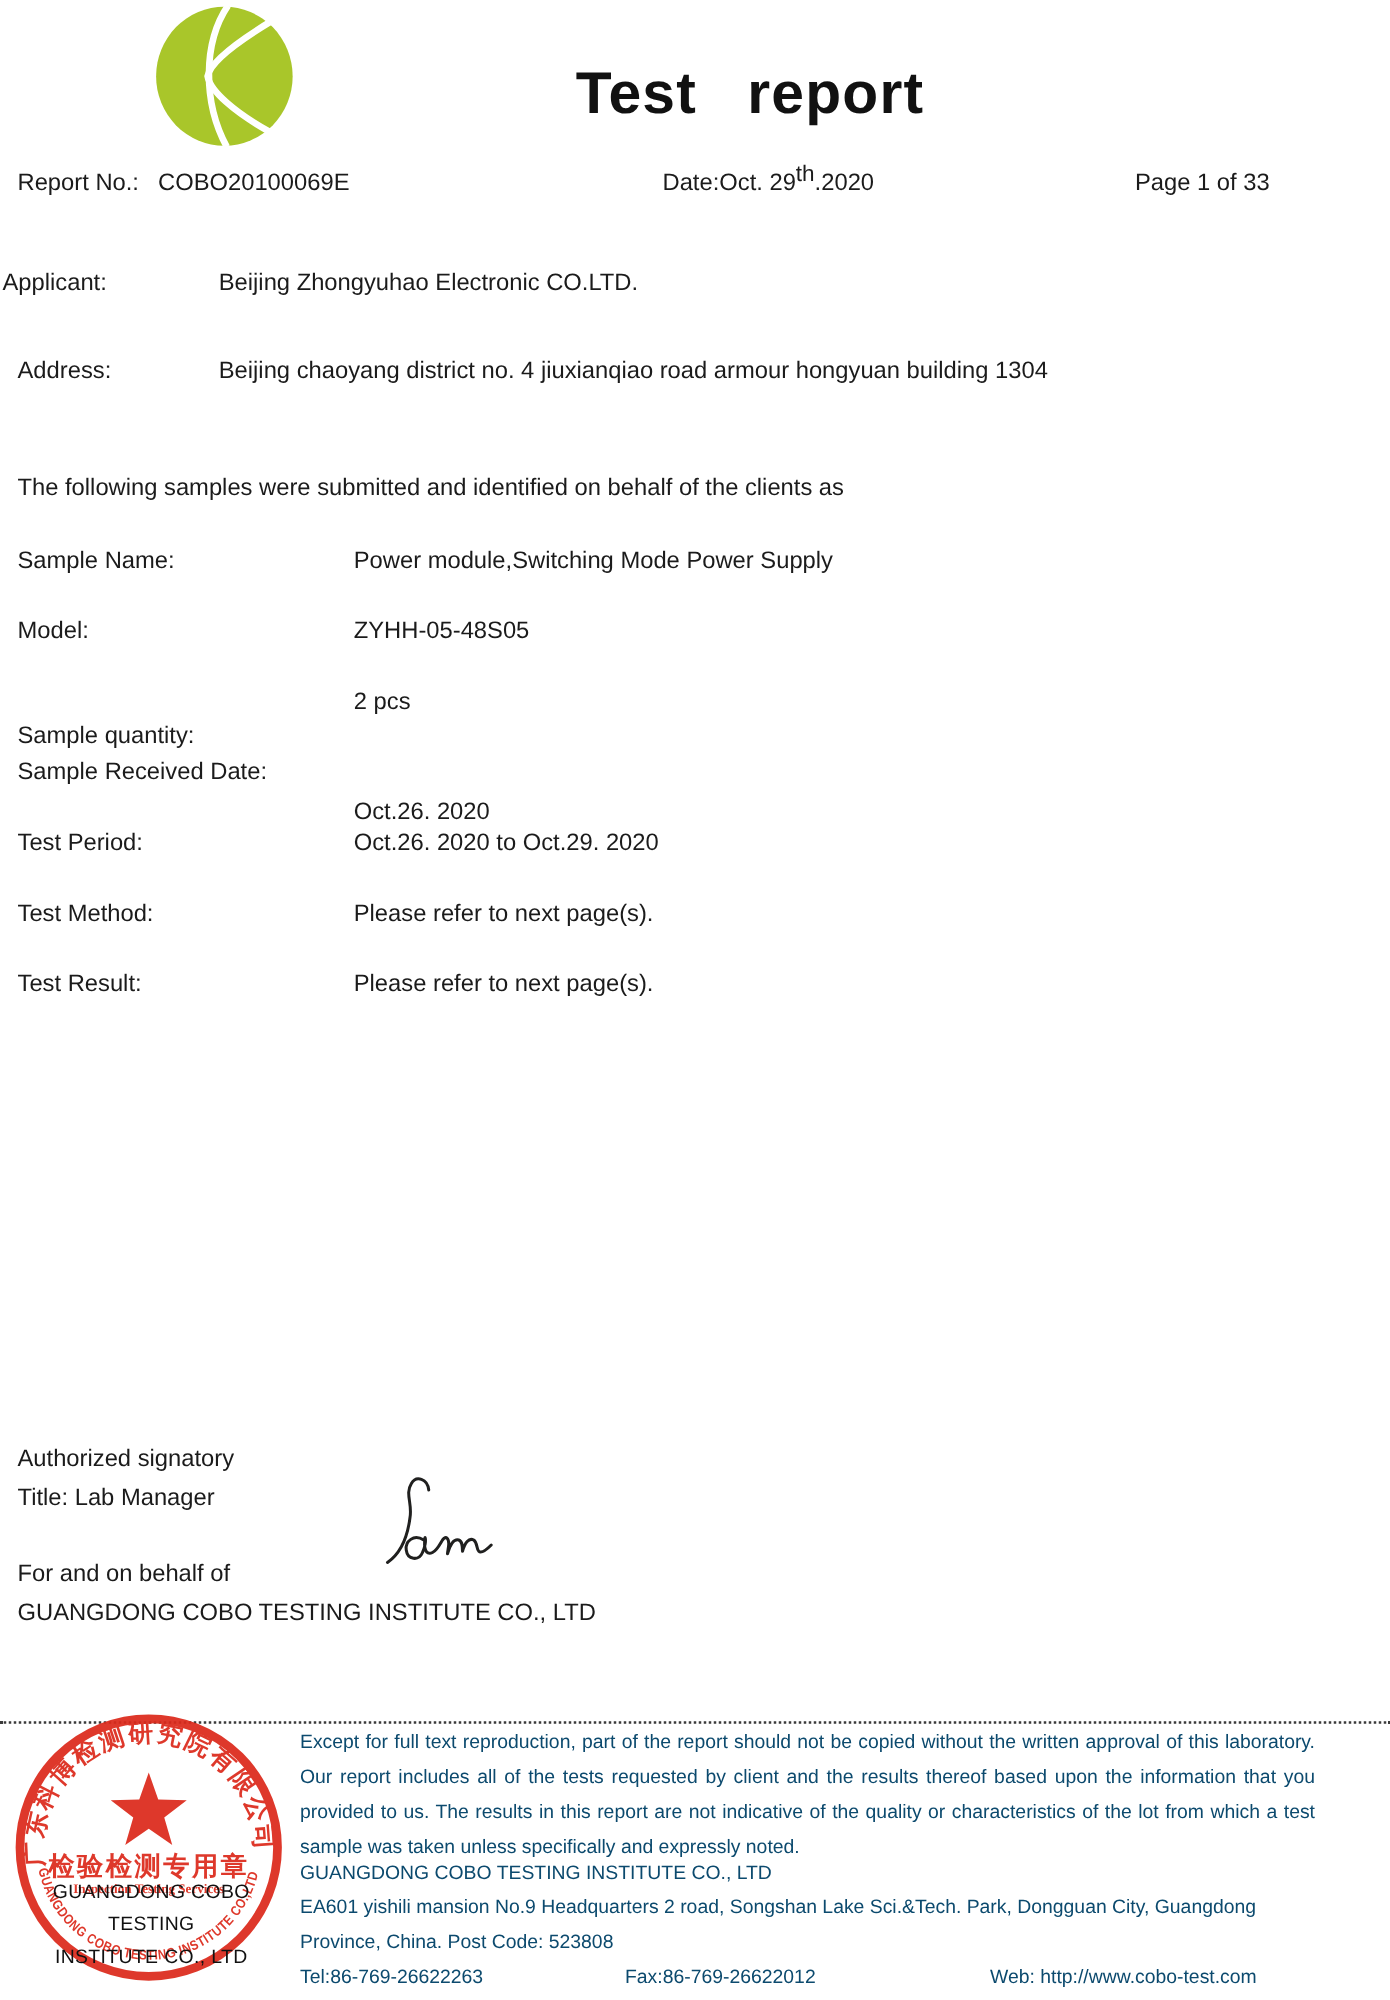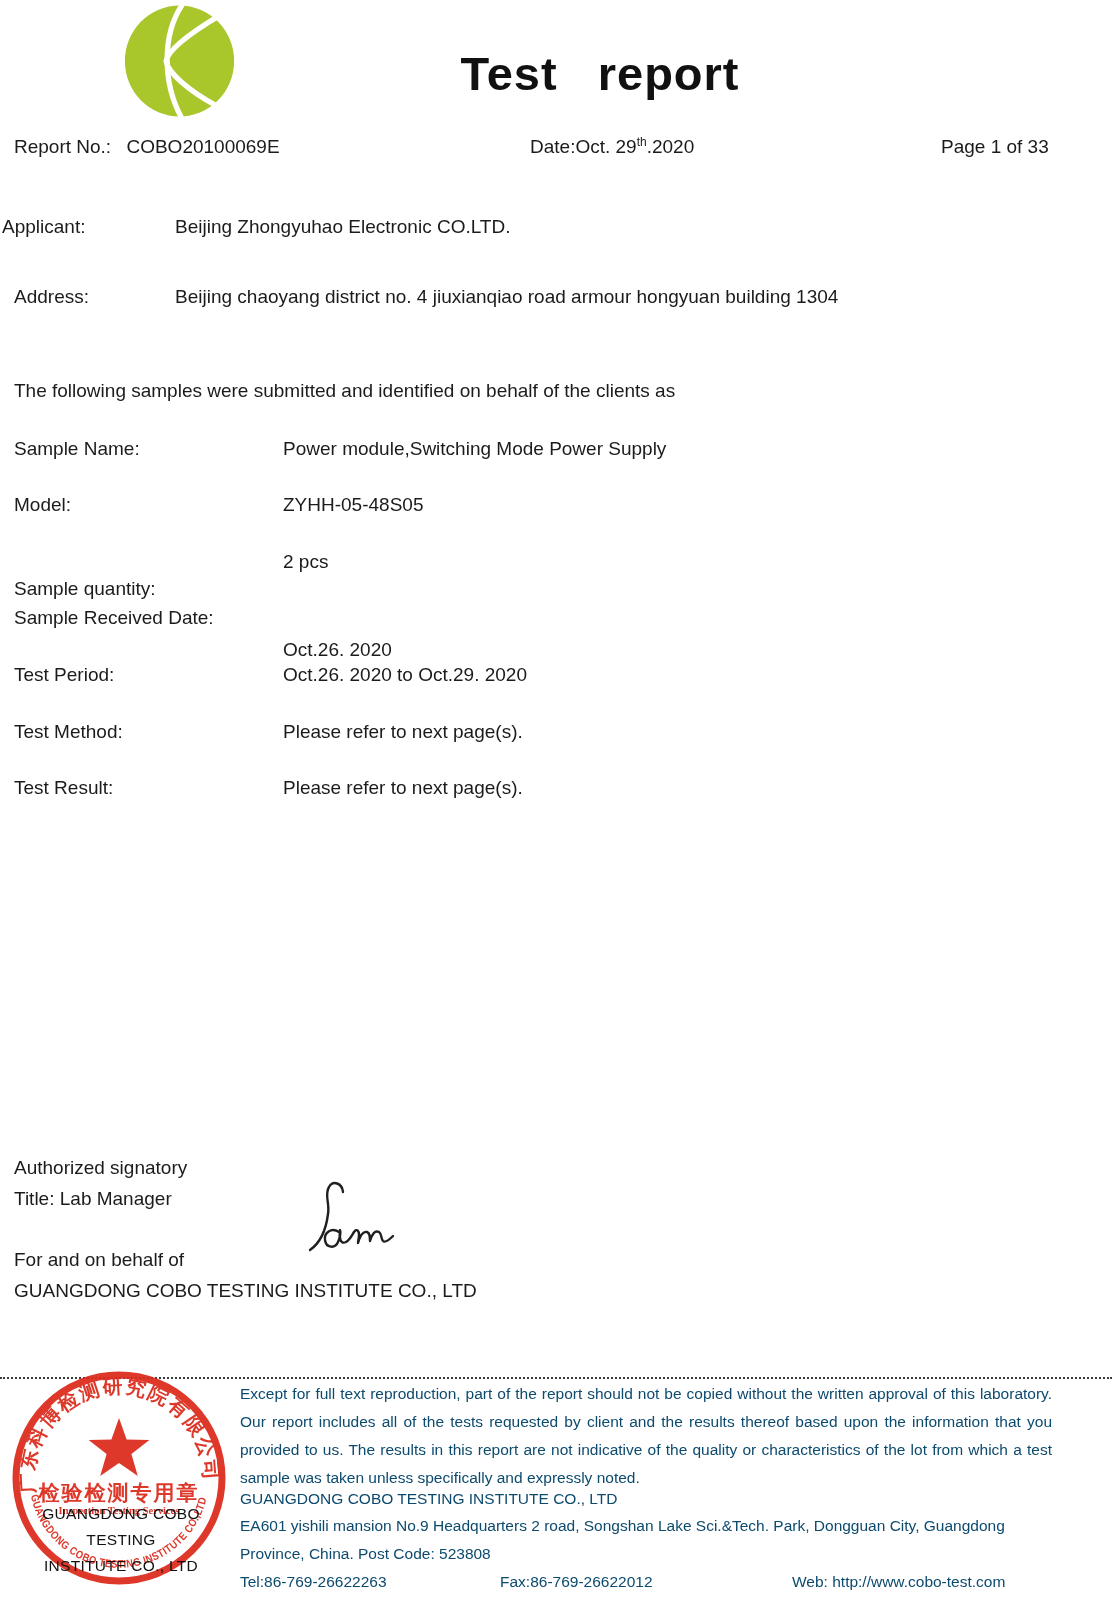--- a/index.html
+++ b/index.html
@@ -14,21 +14,21 @@
   .abs { position:absolute; }
   .page-title {
     left:0; top:46px; width:100%;
     text-align:center;
     font-size:47px; font-weight:bold; color:#111;
     word-spacing:26px; letter-spacing:1px;margin-left:44px;
   }
   .meta-line { top:136px; font-size:19px; }
   .lbl { font-size:19px; color:#1b1b1b; }
   .val { font-size:19px; color:#1b1b1b; }
-  sup.th { font-size:12px; vertical-align:super; line-height:0;text-align:center; }
+  sup.th { font-size:18px; vertical-align:super; line-height:0;text-align:center; }
   .sig-line { font-size:19px; }
   .dotted-rule {
     left:0; top:1377px; width:1112px; height:0;
     border-top:2px dotted #3a3a3a;
   }
   .footer-text { font-size:15.5px; line-height:28px; color:#0c4a6e; }
   .disclaimer { text-align:justify; }
   .stamp-overlay-text {
     left:8px; top:1501px; width:226px;
     text-align:center; font-size:15.5px; line-height:26px;
@@ -51,21 +51,21 @@
 <div class="abs page-title">Test report</div>
 
 <div class="abs meta-line" style="left:14px;">
   <span class="abs" style="left:0; top:0; white-space:nowrap;">
     <span>Report No.:</span>
     <span style="margin-left:10px;">COBO20100069E</span>
   </span>
   <span class="abs" style="left:516px; top:0; white-space:nowrap;">
     <span>Date:</span><span>Oct. 29</span><sup class="th">th</sup><span>.2020</span>
   </span>
-  <span class="abs" style="left:927px; top:0; white-space:nowrap;text-align:right;">Page 1 of 33</span>
+  <span class="abs" style="left:894px; top:0; white-space:nowrap;text-align:right;">Page 1 of 33</span>
 </div>
 
 <div class="abs lbl" style="left:2px; top:216px;">Applicant:</div>
 <div class="abs val" style="left:175px; top:216px;">Beijing Zhongyuhao Electronic CO.LTD.</div>
 
 <div class="abs lbl" style="left:14px; top:286px;">Address:</div>
 <div class="abs val" style="left:175px; top:286px;">Beijing chaoyang district no. 4 jiuxianqiao road armour hongyuan building 1304</div>
 
 <div class="abs lbl" style="left:14px; top:380px;">The following samples were submitted and identified on behalf of the clients as</div>
 

